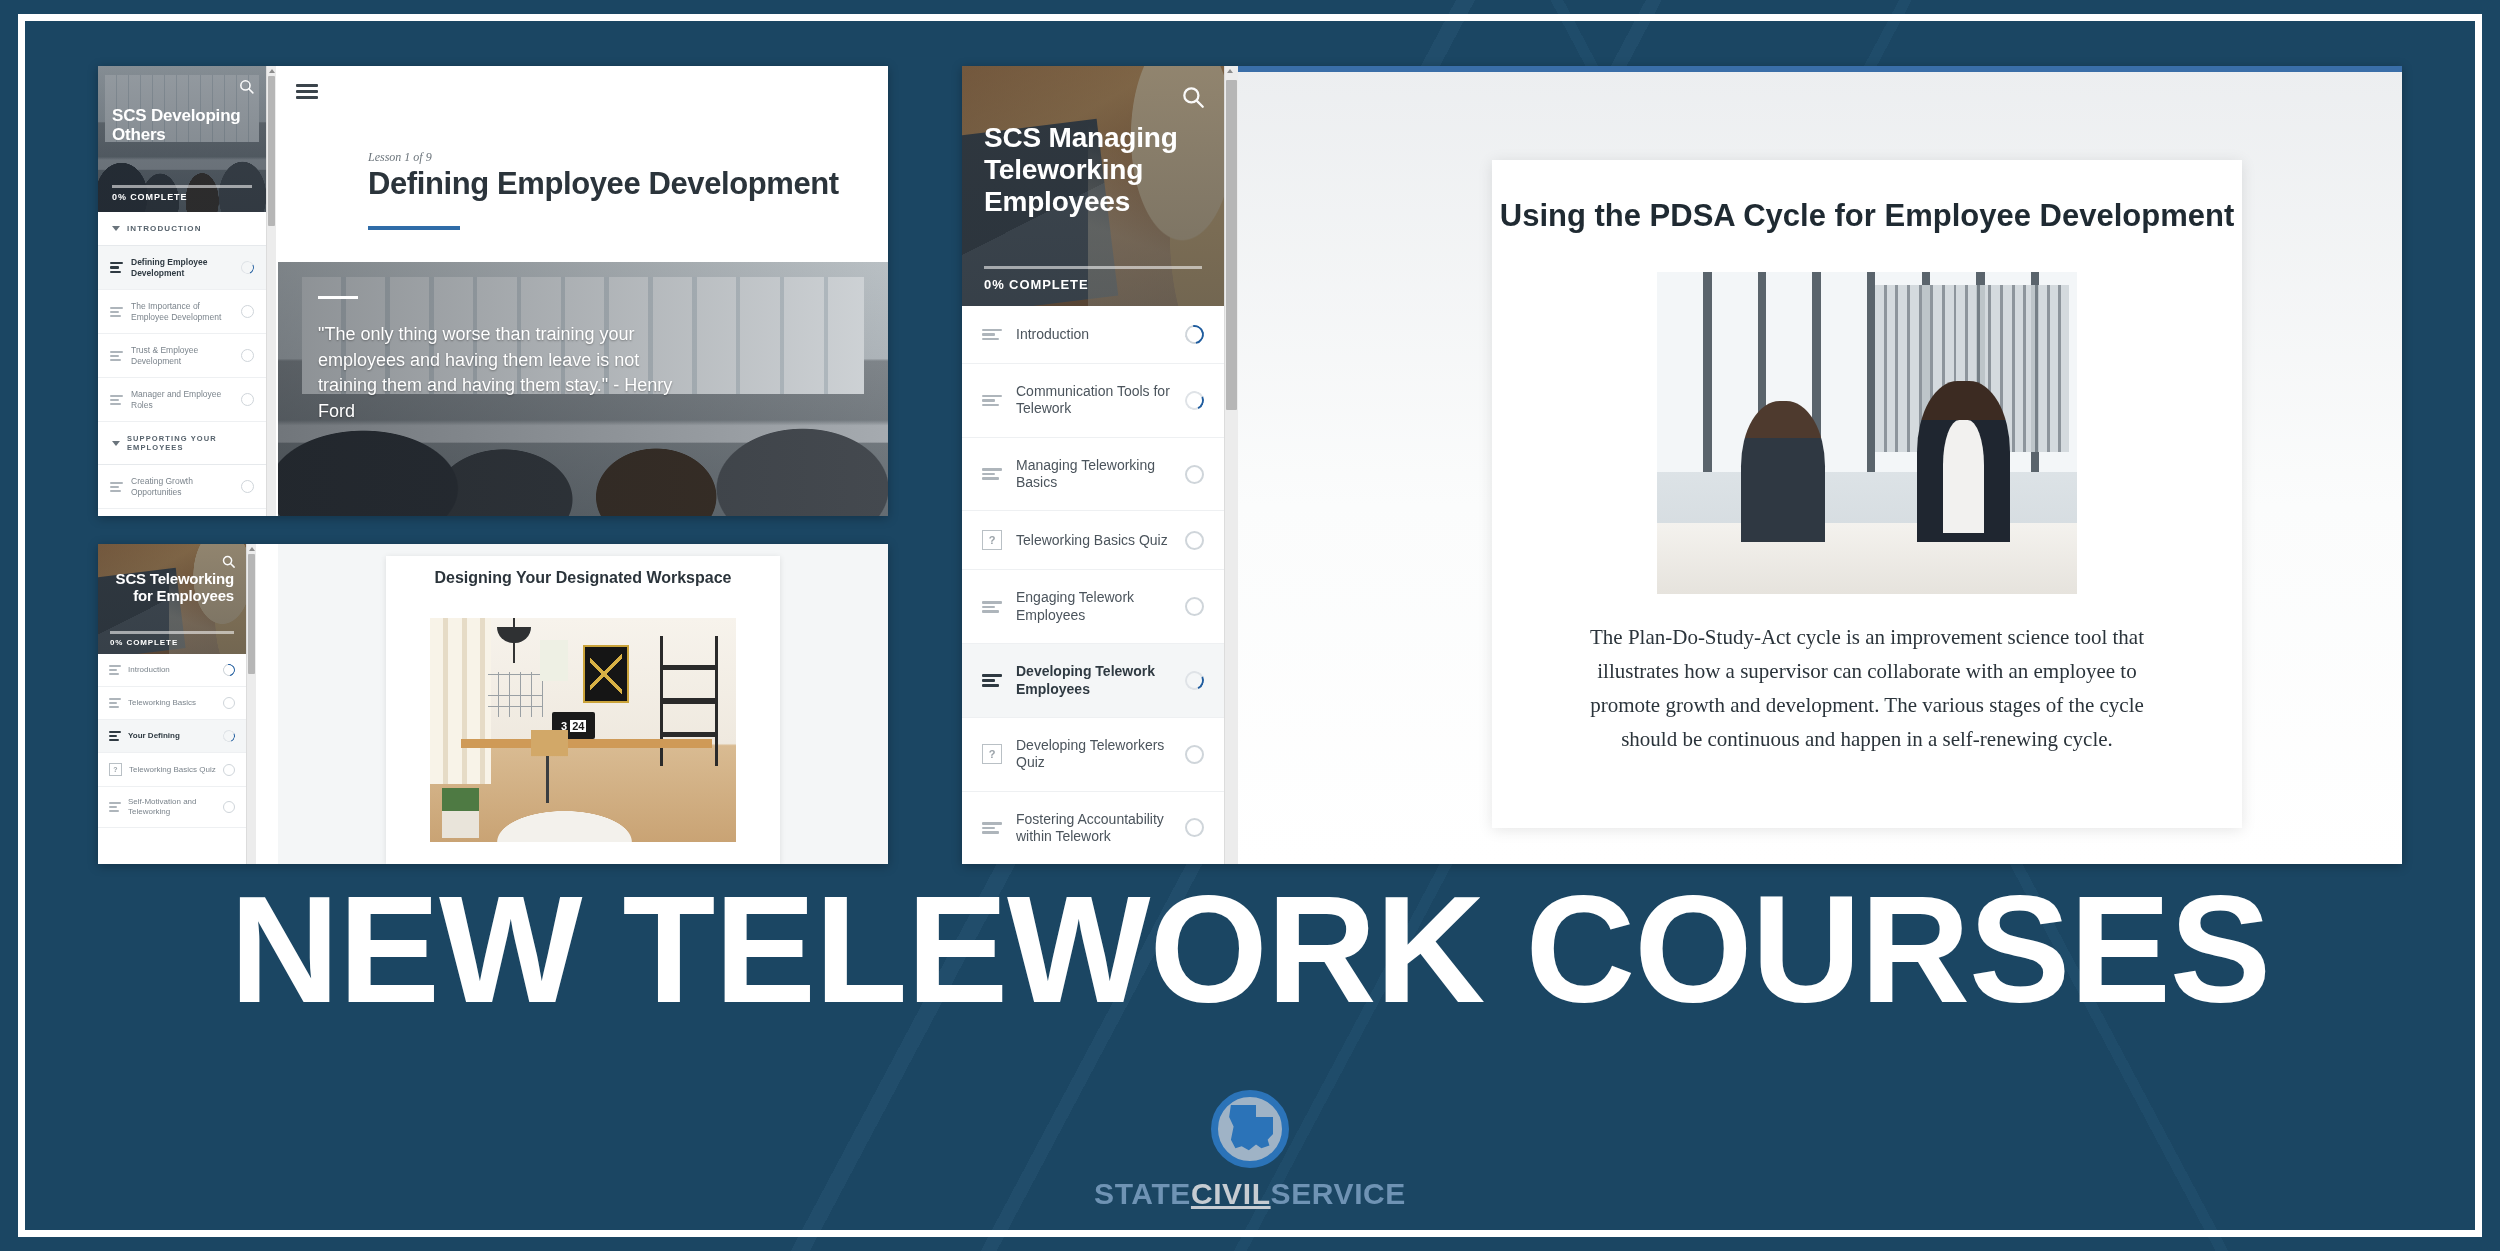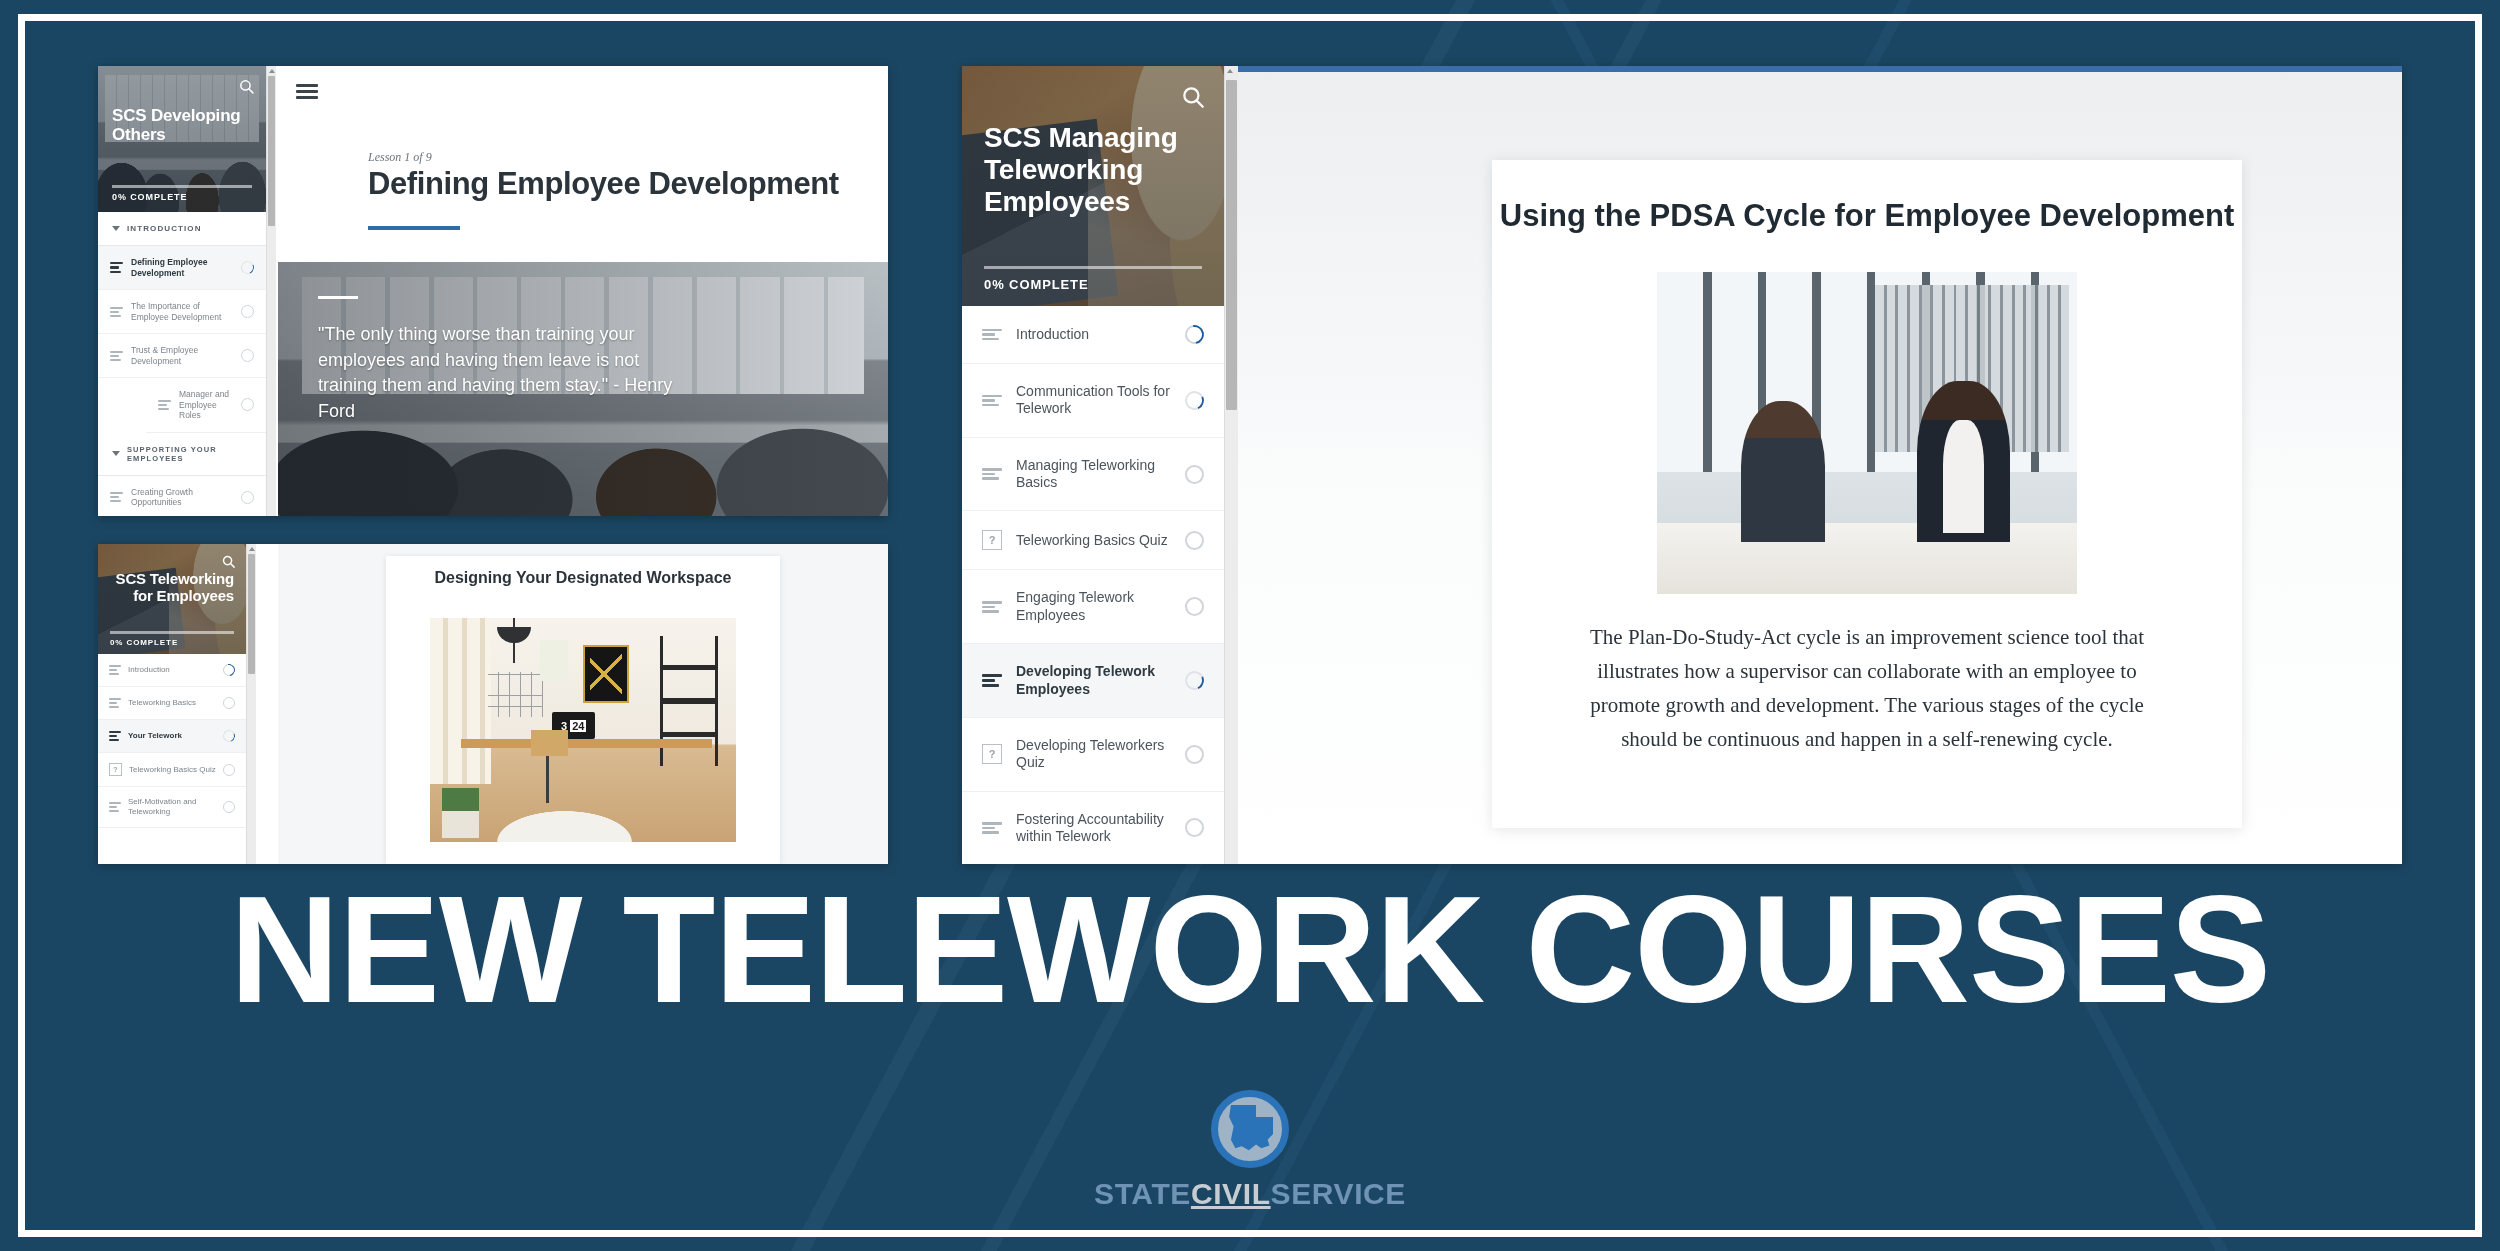--- a/index.html
+++ b/index.html
@@ -228,21 +228,21 @@
         <div class="cs-item" style="padding:11px 12px;gap:8px;">
           <span class="ic-lines" style="width:13px;height:11px;">
             <i style="width:13px"></i>
               <i style="width:9px"></i>
               <i style="width:11px"></i>
           </span>
           <span class="lbl" style="font-size:8.5px;">Trust &amp; Employee Development</span>
           <span class="ring" style="width:13px;height:13px;"></span>
         </div>
 
-        <div class="cs-item" style="padding:11px 12px;gap:8px;margin-left:48px;">
+        <div class="cs-item" style="padding:11px 12px;gap:8px;">
           <span class="ic-lines" style="width:13px;height:11px;">
             <i style="width:13px"></i>
               <i style="width:9px"></i>
               <i style="width:11px"></i>
           </span>
           <span class="lbl" style="font-size:8.5px;">Manager and Employee Roles</span>
           <span class="ring" style="width:13px;height:13px;"></span>
         </div>
 
         <div class="cs-sec" style="padding:12px 14px;font-size:7.5px;border-top:none;">
@@ -326,21 +326,21 @@
           </span>
           <span class="lbl" style="font-size:8px;">Teleworking Basics</span>
           <span class="ring" style="width:12px;height:12px;"></span>
         </div>
         <div class="cs-item active" style="padding:10px 11px;gap:7px;">
           <span class="ic-lines" style="width:12px;height:10px;">
             <i style="width:12px"></i>
               <i style="width:8px"></i>
               <i style="width:10px"></i>
           </span>
-          <span class="lbl" style="font-size:8px;">Your Telework</span>
+          <span class="lbl" style="font-size:8px;">Your Defining</span>
           <span class="ring part2" style="width:12px;height:12px;"></span>
         </div>
         <div class="cs-item" style="padding:10px 11px;gap:7px;">
           <span class="ic-quiz" style="width:11px;height:11px;font-size:7px;">?</span>
           <span class="lbl" style="font-size:8px;">Teleworking Basics Quiz</span>
           <span class="ring" style="width:12px;height:12px;"></span>
         </div>
         <div class="cs-item" style="padding:10px 11px;gap:7px;">
           <span class="ic-lines" style="width:12px;height:10px;">
             <i style="width:12px"></i>

